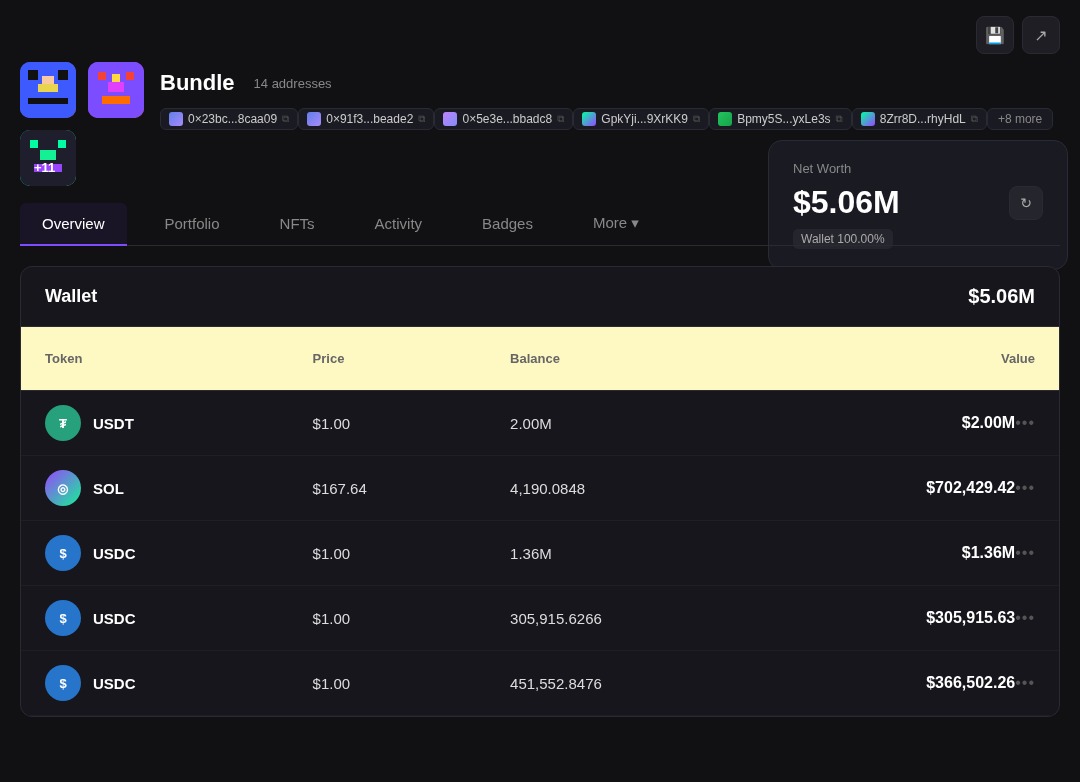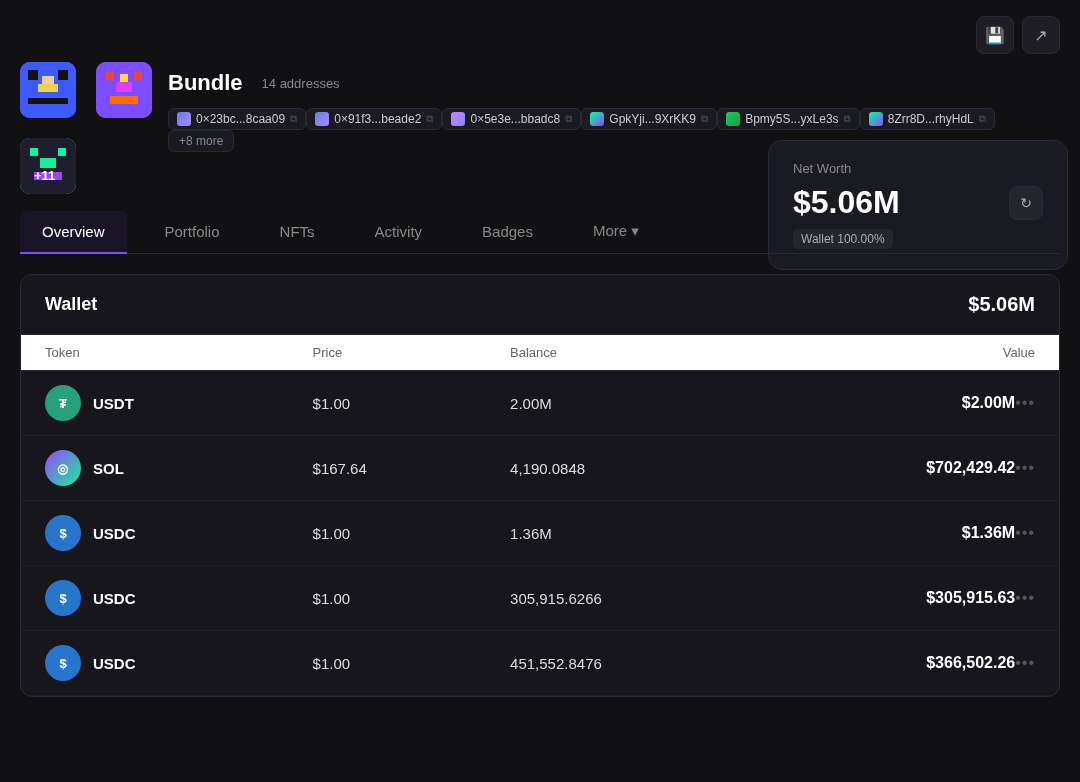--- a/index.html
+++ b/index.html
@@ -37,21 +37,21 @@
     .bundle-header {
       display: flex;
       align-items: flex-start;
       gap: 16px;
       padding: 0 20px 16px;
     }
     .avatar-grid {
       display: grid;
       grid-template-columns: 56px 56px;
       grid-template-rows: 56px 56px;
-      gap: 20px;
+      gap: 12px;
     }
     .avatar-cell {
       border-radius: 10px;
       overflow: hidden;
       width: 56px;
       height: 56px;
       background: #2a2a35;
       position: relative;
     }
     .avatar-pixel-1 {
@@ -246,26 +246,26 @@
     
     .token-table {
       width: 100%;
       border-collapse: collapse;
     }
     .token-table thead tr {
       border-top: 1px solid #2a2a35;
       border-bottom: 1px solid #2a2a35;
     }
     .token-table th {
-      padding: 10px 24px;
+      padding: 24px 24px;
       text-align: left;
       font-size: 13px;
-      font-weight: 400;
+      font-weight: 700;
       color: #666;
-      background: #ffffff;
+      background: #fef9c3;
     }
     .token-table th.right { text-align: right; }
     .token-table td {
       padding: 14px 24px;
       font-size: 15px;
       color: #ddd;
     }
     .token-table td.right { text-align: right; }
     .token-table tbody tr {
       border-bottom: 1px solid #1e1e26;

